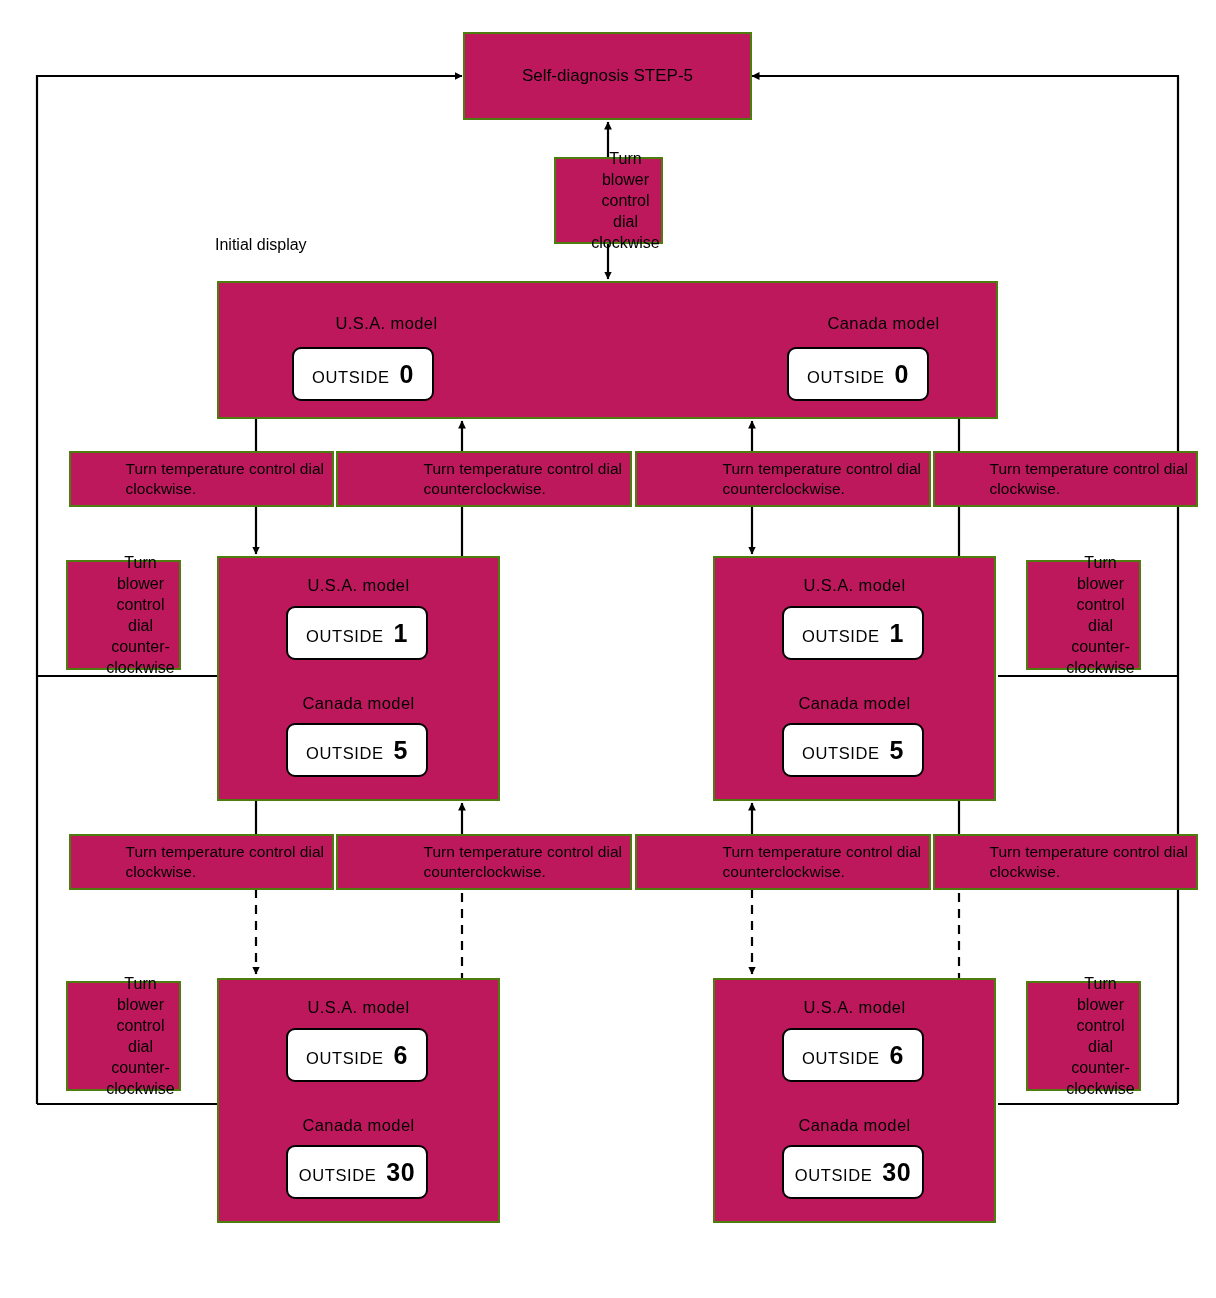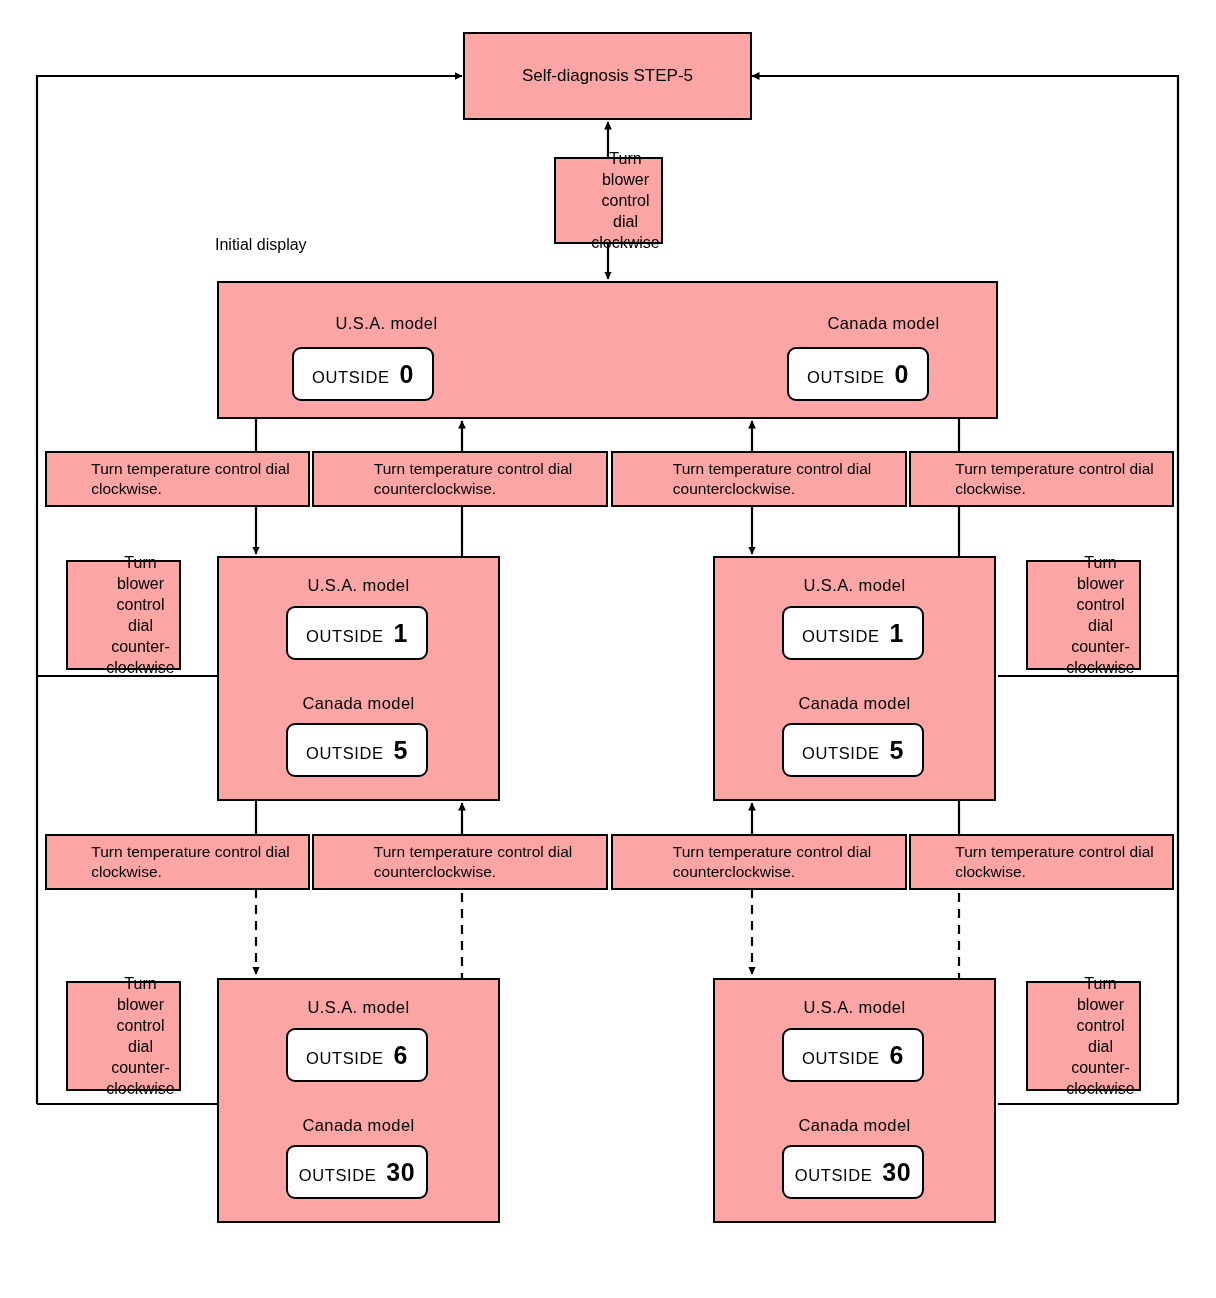--- a/index.html
+++ b/index.html
@@ -1,21 +1,21 @@
 <!DOCTYPE html>
 <html><head>
 <meta charset="utf-8">
 <style>
   html,body{margin:0;padding:0;background:#fff;}
   body{font-family:"Liberation Sans",sans-serif;color:#000;}
   #root{position:relative;width:1216px;height:1298px;overflow:hidden;background:#fff;}
   svg#wires{position:absolute;left:0;top:0;width:1216px;height:1298px;pointer-events:none;}
-  .node{position:absolute;box-sizing:border-box;border:2px solid #000000;background:#fca5a5;}
+  .node{position:absolute;box-sizing:border-box;border:2px solid #4d7c0f;background:#be185d;}
   .ctr{display:flex;align-items:center;justify-content:center;text-align:center;}
-  .lft{display:flex;align-items:center;justify-content:center;text-align:left;}
+  .lft{display:flex;align-items:center;justify-content:flex-end;text-align:left;margin-left:24px;}
   .pad{padding:4px 8px;}
   .t15{font-size:15.5px;}
   .t16{font-size:16px;}
   .t17{font-size:17px;}
   .lh{line-height:1.32;padding-left:34px;}
   .lbl{position:absolute;font-size:16px;white-space:nowrap;}
   .mtitle{position:absolute;width:100%;text-align:center;font-size:16.5px;letter-spacing:.4px;}
   .lcd{position:absolute;box-sizing:border-box;border:2px solid #000;border-radius:9px;background:#fff;
        display:flex;align-items:center;justify-content:center;}
   .lcd .w{display:flex;align-items:baseline;gap:10px;}

